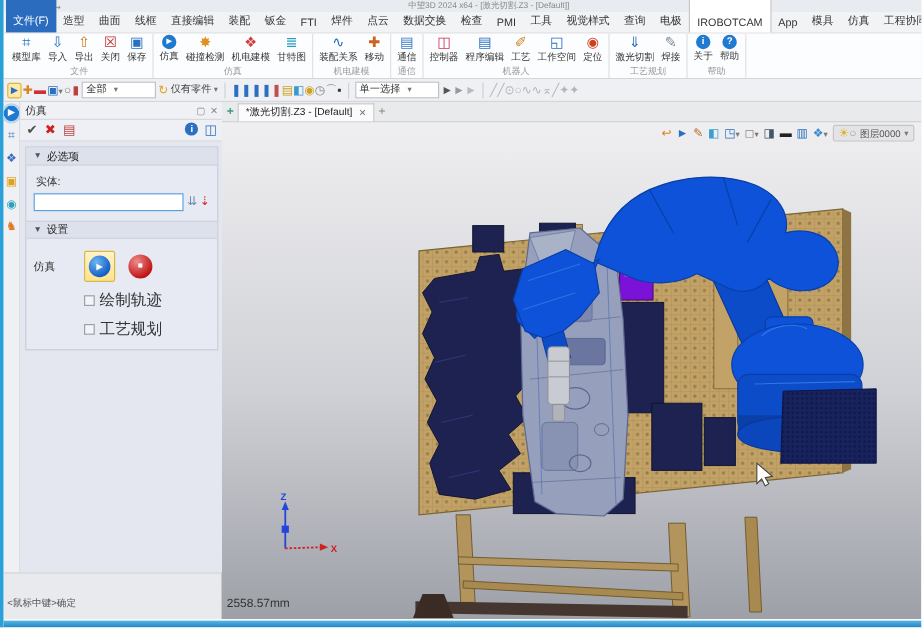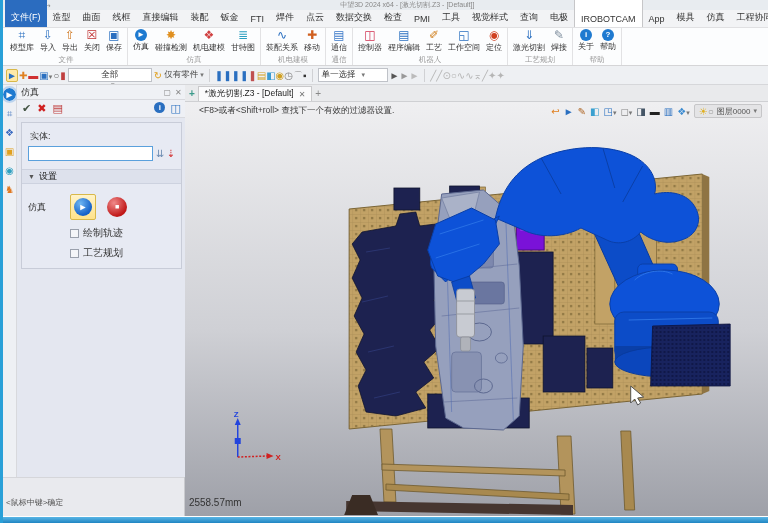--- a/index.html
+++ b/index.html
@@ -66,21 +66,21 @@
   .inputrow input { flex:1; height:15px; border:1px solid #5aa0dc; background:#fff; font-size:9px; padding:0 3px; outline:none; }
   .inputrow .icon { font-size:10px; }
   .simrow { display:flex; align-items:center; margin:10px 6px 6px; }
   .simrow .slabel { width:42px; font-size:9px; color:#333; }
   .playbtn { width:26px; height:26px; background:linear-gradient(#fff3c8,#ffe28a); border:1px solid #d8b84a; border-radius:2px; display:flex; align-items:center; justify-content:center; margin-right:8px; }
   .playbtn .ball { width:18px; height:18px; border-radius:50%; background:radial-gradient(circle at 35% 30%, #6fb6f2, #1460c8 70%); color:#fff; font-size:9px; line-height:18px; text-align:center; }
   .stopbtn { width:26px; height:26px; display:flex; align-items:center; justify-content:center; }
   .stopbtn .ball { width:20px; height:20px; border-radius:50%; background:radial-gradient(circle at 35% 30%, #f08a8a, #c01818 70%); color:#fff; font-size:7px; line-height:20px; text-align:center; }
   .cbrow { display:flex; align-items:center; margin:6px 6px 0 48px; gap:4px; }
   .cb { width:9px; height:9px; border:1px solid #9aa0ac; background:#f4f5f8; }
-  .cblabel { font-size:10px; color:#333; }
+  .cblabel { font-size:13px; color:#333; }
   .comborow { display:flex; align-items:center; margin:9px 6px 0 8px; gap:5px; }
   .comborow .clabel { font-size:9px; color:#333; }
   .combo { flex:1; height:15px; background:#fff; border:1px solid #b8bcc6; display:flex; align-items:center; padding:0 4px; font-size:9px; }
   .combo .car { flex:0 0 auto; margin-left:auto; }
   .prompt { height:13px; font-size:8px; color:#555; padding:19px 3px; background:#e9eaee; border-top:1px solid #d5d6da; }
 
   
   .viewport { flex:1; display:flex; flex-direction:column; min-width:0; }
   .tabbar { height:17px; background:#e9eaec; border-bottom:1px solid #cfd0d3; display:flex; align-items:flex-end; padding:0 4px; gap:3px; }
   .tabbar .icon { font-size:10px; line-height:14px; }
@@ -260,21 +260,21 @@
 
   <div class="filterbar">
     <span id="fb-left" style="display:flex;gap:1px;">
         <span><span class="icon hl" style="color: rgb(42, 111, 192);">►</span></span>
         <span><span class="icon" style="color: rgb(224, 128, 32);">✚</span></span>
         <span><span class="icon" style="color: rgb(208, 48, 48);">▬</span></span>
         <span><span class="icon" style="color: rgb(42, 111, 192);">▣</span><span class="car">▾</span></span>
         <span><span class="icon" style="color: rgb(112, 112, 112);">○</span></span>
         <span><span class="icon" style="color: rgb(192, 64, 64);">▮</span></span>
       </span>
-    <span class="fsel" style="width:84px;flex-direction:column;">
+    <span class="fsel" style="width:62px;">
         <span>全部</span>
         <span class="car">▾</span>
       </span>
     <span id="fb-refresh" style="display:flex;">
         <span><span class="icon" style="color: rgb(224, 160, 32);">↻</span></span>
       </span>
     <span class="flabel">仅有零件</span>
     <span class="car">▾</span>
     <span class="fsep"></span>
     <span id="fb-mid" style="display:flex;gap:0;">
@@ -343,20 +343,24 @@
                 <span><span class="icon" style="color: rgb(192, 64, 64);">▤</span></span>
               </span>
             <span class="spacer"></span>
             <span id="pt-right" style="display:flex;gap:5px;">
                 <span><span class="icon circle" style="color: rgb(255, 255, 255); background: rgb(42, 111, 192);">i</span></span>
                 <span><span class="icon" style="color: rgb(42, 111, 192);">◫</span></span>
               </span>
           </div>
           <div class="panel-body">
             <div class="sec-box">
+              <div class="sec-h">
+                <span class="tri">▼</span>
+                <span>必选项</span>
+              </div>
               <div class="fieldlabel">实体:</div>
               <div class="inputrow">
                 <input value="" style="">
                 <span id="entity-icons" style="display:flex;gap:2px;">
                     <span><span class="icon" style="color: rgb(106, 138, 176);">⇊</span></span>
                     <span><span class="icon" style="color: rgb(208, 32, 32);">⇣</span></span>
                   </span>
               </div>
 
               <div class="sec-h second">
@@ -502,21 +506,20 @@
             <text x="49" y="315" font-size="8" fill="#2244dd" font-weight="bold">Z</text>
             <text x="91" y="358" font-size="8" fill="#d02020" font-weight="bold">X</text>
           </g>
 
           <text x="4" y="404" font-size="10" fill="#333">2558.57mm</text>
 
           <polygon points="448,284 448,301 452,297 455,303 458,301 455,296 461,295" fill="#fff" stroke="#444" stroke-width="0.9"></polygon>
         </svg>
 
         <div class="hints">
-          <div>&lt;F8&gt;或者&lt;Shift+roll&gt; 查找下一个有效的过滤器设置.</div>
         </div>
 
         <div class="vtoolbar">
           <span id="vt-icons" style="display:flex;gap:4px;">
               <span><span class="icon" style="color: rgb(224, 128, 32);">↩</span></span>
               <span><span class="icon" style="color: rgb(42, 111, 192);">►</span></span>
               <span><span class="icon" style="color: rgb(176, 106, 42);">✎</span></span>
               <span><span class="icon" style="color: rgb(58, 160, 208);">◧</span></span>
               <span><span class="icon" style="color: rgb(42, 111, 192);">◳</span><span class="car">▾</span></span>
               <span><span class="icon" style="color: rgb(136, 136, 136);">◻</span><span class="car">▾</span></span>

